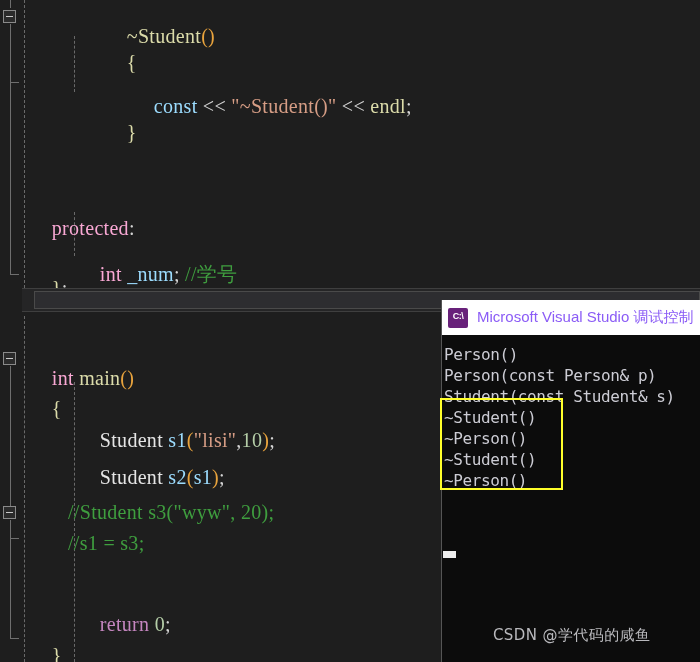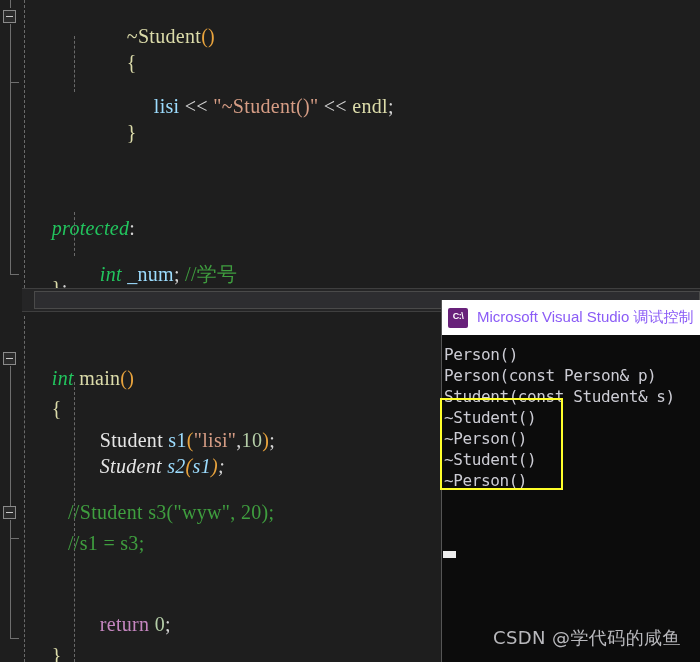--- a/index.html
+++ b/index.html
@@ -70,21 +70,21 @@
 
   
   .code-line {
     position: absolute;
     white-space: pre;
     font-family: "Liberation Serif", "DejaVu Serif", serif;
     font-size: 20px;
     line-height: 20px;
     letter-spacing: 0.3px;
   }
-  .tok-kw      { color: #22c55e; font-style: italic; }
+  .tok-kw      { color: #f9a8d4; }
   .tok-type    { color: #e5e5e5; }
   .tok-func    { color: #dcdcaa; }
   .tok-var     { color: #9cdcfe; }
   .tok-str     { color: #d69d85; }
   .tok-num     { color: #b5cea8; }
   .tok-cmt     { color: #3f9e3f; }
   .tok-punct   { color: #d4d4d4; }
   .tok-brace   { color: #dcdcaa; }
   .tok-paren   { color: #e8a33d; }
   .tok-ctrl    { color: #c586c0; }
@@ -192,21 +192,21 @@
     left: 443px; top: 551px;
     width: 13px; height: 7px;
     background: #eeeeee;
   }
 
   
   .watermark {
     position: absolute;
     left: 493px; top: 626px;
     font-family: "DejaVu Sans", "Liberation Sans", sans-serif;
-    font-size: 18px;
+    font-size: 15px;
     color: #b9b9bd;
     white-space: nowrap;
     letter-spacing: 0.4px;
   }
 </style>
 </head>
 <body>
 
 <div id="screen">
 
@@ -237,21 +237,21 @@
 
     <div class="code-line" style="top:6px;left:95px;">
       <span class="tok-func">~Student</span><span class="tok-paren">()</span>
     </div>
 
     <div class="code-line" style="top:32px;left:95px;">
       <span class="tok-brace">{</span>
     </div>
 
     <div class="code-line" style="top:76px;left:122px;">
-      <span class="tok-var">lisi</span><span class="tok-plain"> </span><span class="tok-punct">&lt;&lt;</span><span class="tok-plain"> </span><span class="tok-str">"~Student()"</span><span class="tok-plain"> </span><span class="tok-punct">&lt;&lt;</span><span class="tok-plain"> </span><span class="tok-func">endl</span><span class="tok-punct">;</span>
+      <span class="tok-var">const</span><span class="tok-plain"> </span><span class="tok-punct">&lt;&lt;</span><span class="tok-plain"> </span><span class="tok-str">"~Student()"</span><span class="tok-plain"> </span><span class="tok-punct">&lt;&lt;</span><span class="tok-plain"> </span><span class="tok-func">endl</span><span class="tok-punct">;</span>
     </div>
 
     <div class="code-line" style="top:102px;left:95px;">
       <span class="tok-brace">}</span>
     </div>
 
     <div class="code-line" style="top:198px;left:20px;">
       <span class="tok-kw">protected</span><span class="tok-punct">:</span>
     </div>
 
@@ -272,21 +272,21 @@
     </div>
 
     <div class="code-line" style="top:378px;left:20px;">
       <span class="tok-brace">{</span>
     </div>
 
     <div class="code-line" style="top:410px;left:68px;">
       <span class="tok-type">Student</span><span class="tok-plain"> </span><span class="tok-var">s1</span><span class="tok-paren">(</span><span class="tok-str">"lisi"</span><span class="tok-punct">,</span><span class="tok-num">10</span><span class="tok-paren">)</span><span class="tok-punct">;</span>
     </div>
 
-    <div class="code-line" style="top:436px;left:68px;font-style:italic;">
+    <div class="code-line" style="top:447px;left:68px;">
       <span class="tok-type">Student</span><span class="tok-plain"> </span><span class="tok-var">s2</span><span class="tok-paren">(</span><span class="tok-var">s1</span><span class="tok-paren">)</span><span class="tok-punct">;</span>
     </div>
 
     <div class="code-line tok-cmt" style="top:502px;left:68px;">//Student s3("wyw", 20);</div>
 
     <div class="code-line tok-cmt" style="top:533px;left:68px;">//s1 = s3;</div>
 
     <div class="code-line" style="top:594px;left:68px;">
       <span class="tok-ctrl">return</span><span class="tok-plain"> </span><span class="tok-num">0</span><span class="tok-punct">;</span>
     </div>

